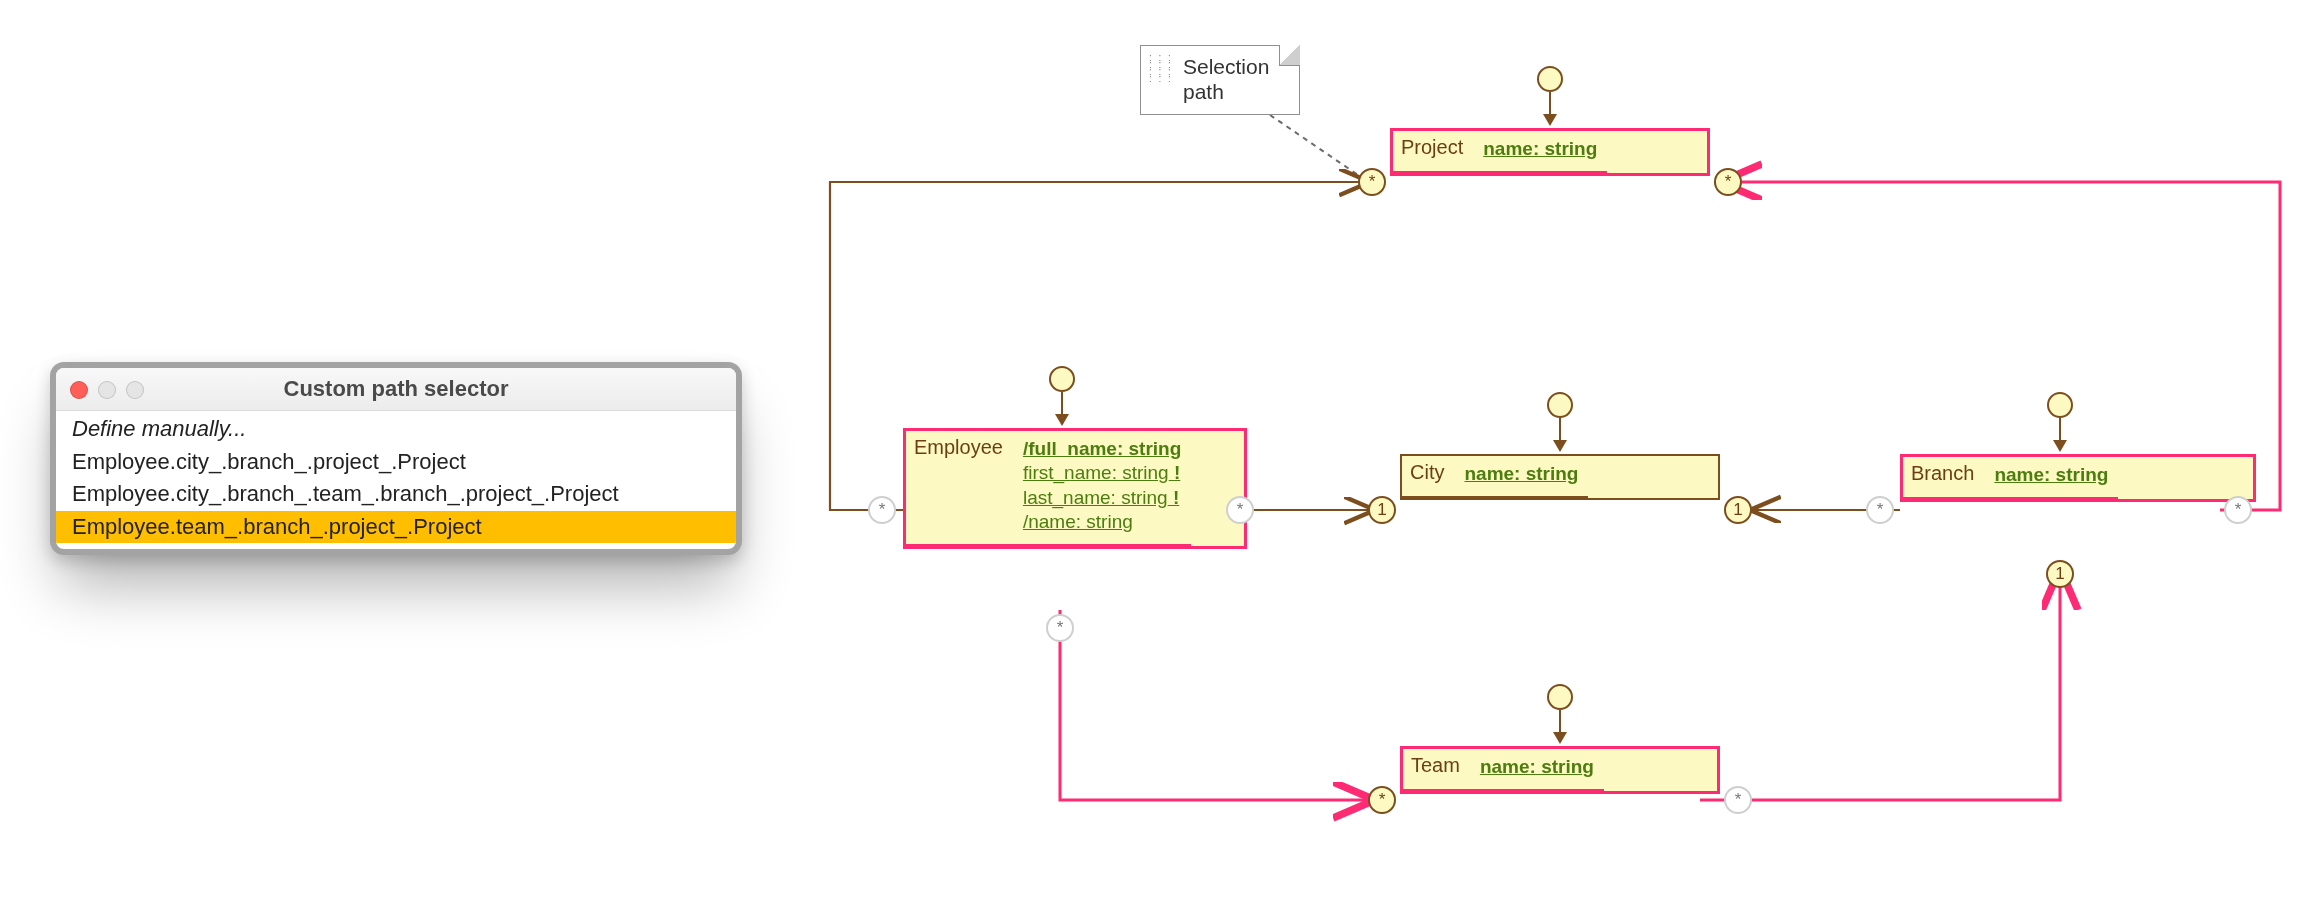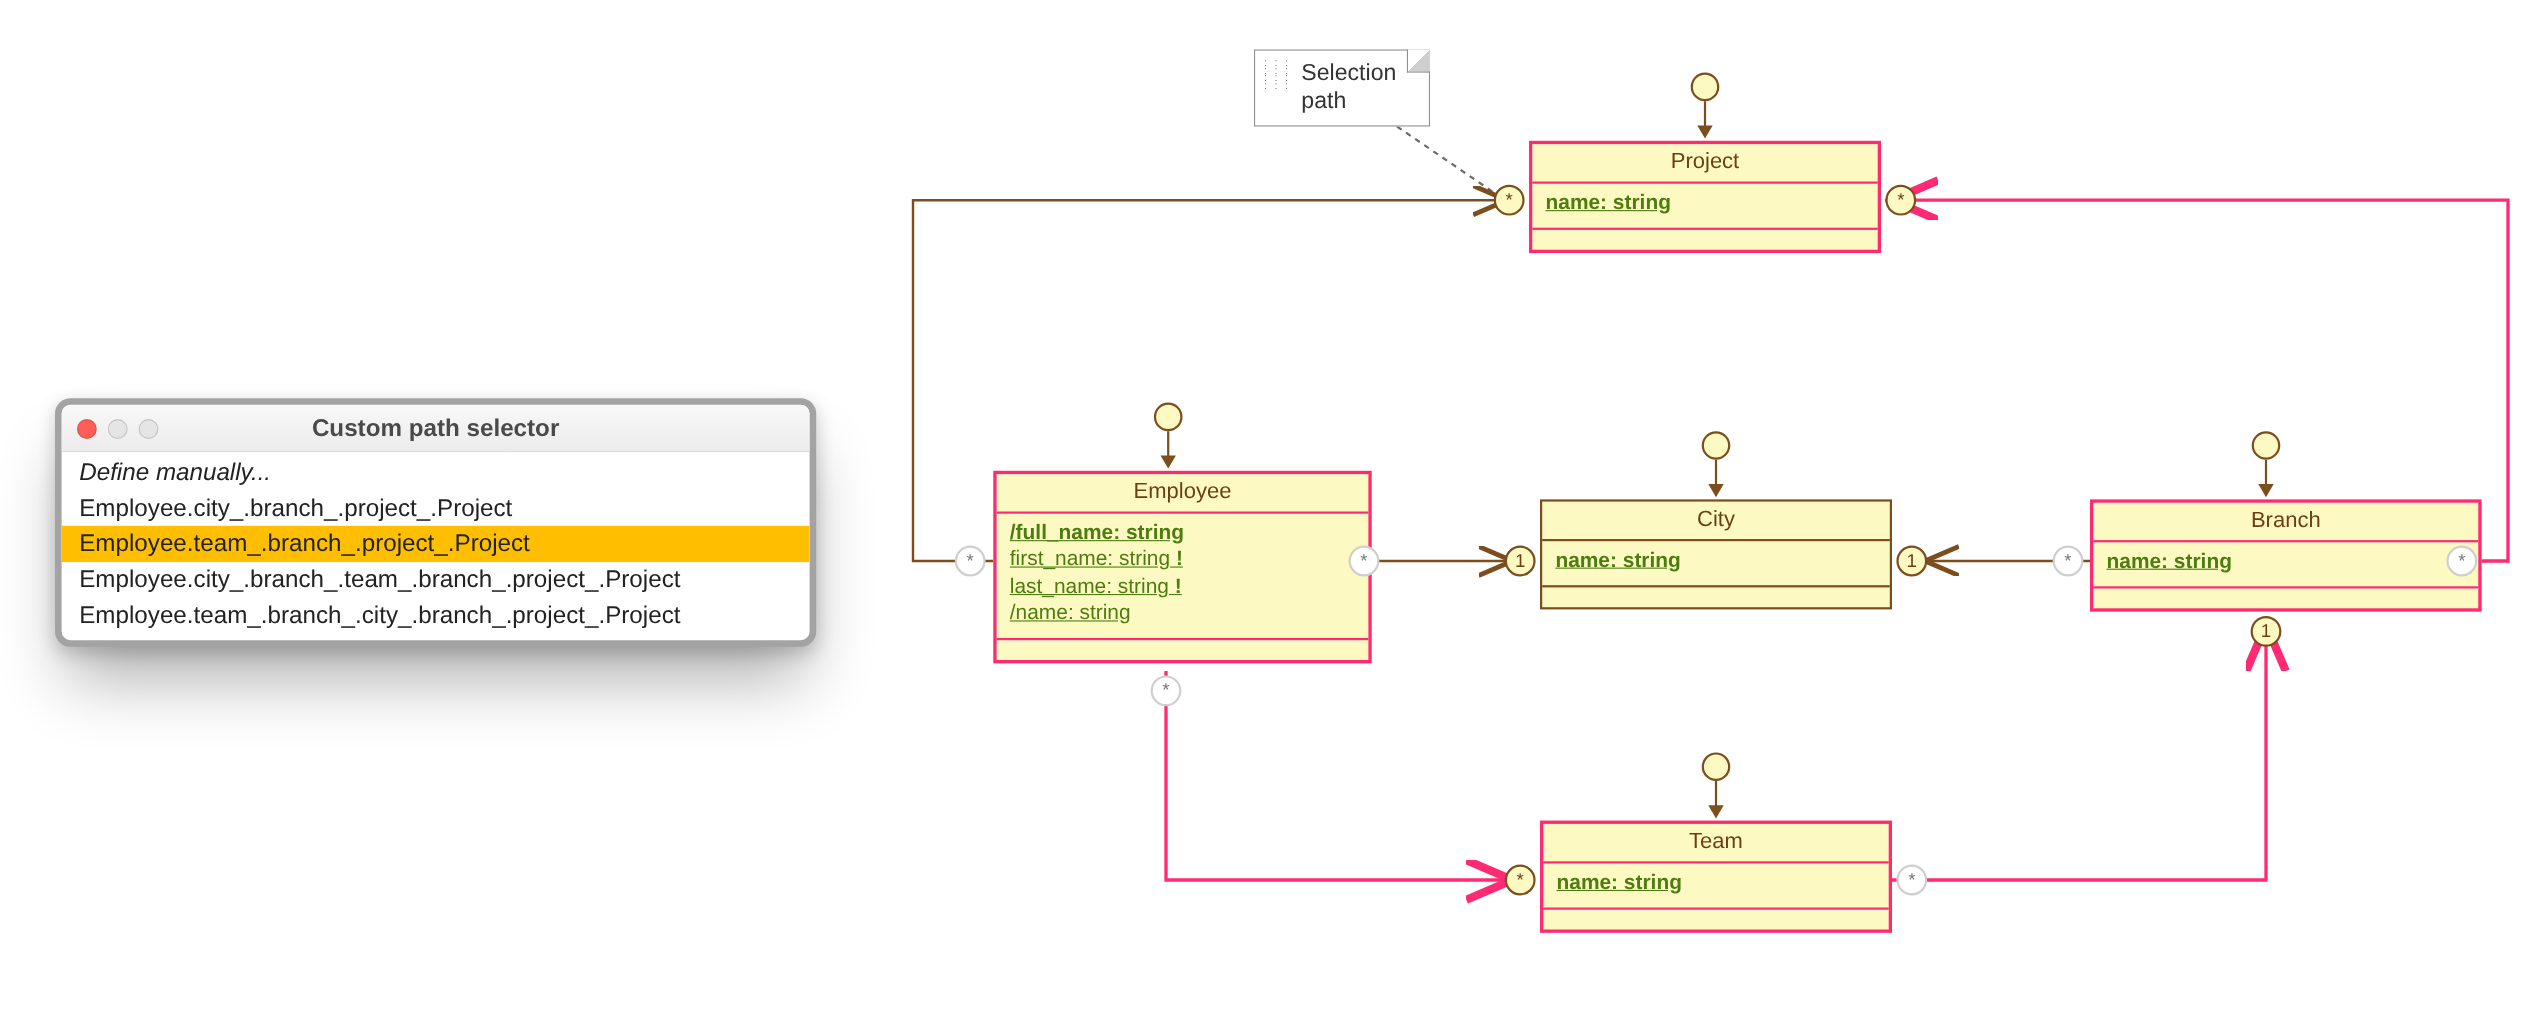--- a/index.html
+++ b/index.html
@@ -64,21 +64,21 @@
   .popup-item.selected {
     background: #ffbf00;
   }
 
   
   .class-box {
     position: absolute;
     background: #fcfac2;
     border: 2px solid #7d4e1d;
     display: flex;
-    flex-direction: column;
+    flex-direction: row;
     box-sizing: border-box;
   }
   .class-box.highlight {
     border: 3px solid #ff2a74;
   }
   .cb-title {
     text-align: center;
     padding: 5px 8px 6px 8px;
     color: #6b3e14;
     font-size: 20px;
@@ -301,17 +301,16 @@
     <div class="traffic-lights">
       <div class="tl red"></div>
       <div class="tl grey1"></div>
       <div class="tl grey2"></div>
     </div>
     <div class="popup-title">Custom path selector</div>
   </div>
   <div class="popup-list">
     <div class="popup-item italic">Define manually...</div>
     <div class="popup-item">Employee.city_.branch_.project_.Project</div>
+    <div class="popup-item">Employee.city_.branch_.team_.branch_.project_.Project</div>
     <div class="popup-item selected">Employee.team_.branch_.project_.Project</div>
-    <div class="popup-item">Employee.city_.branch_.team_.branch_.project_.Project</div>
-    <div class="popup-item">Employee.team_.branch_.city_.branch_.project_.Project</div>
   </div>
 </div>
 
 </body></html>

